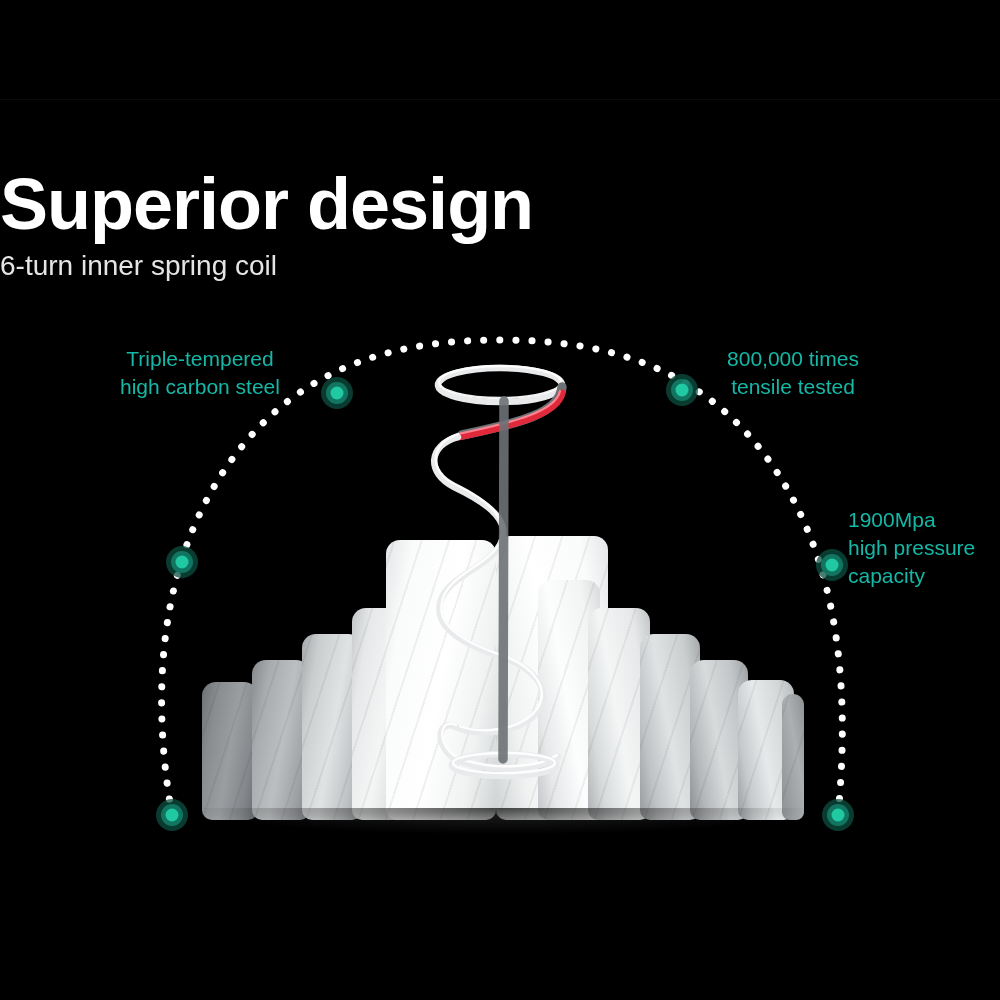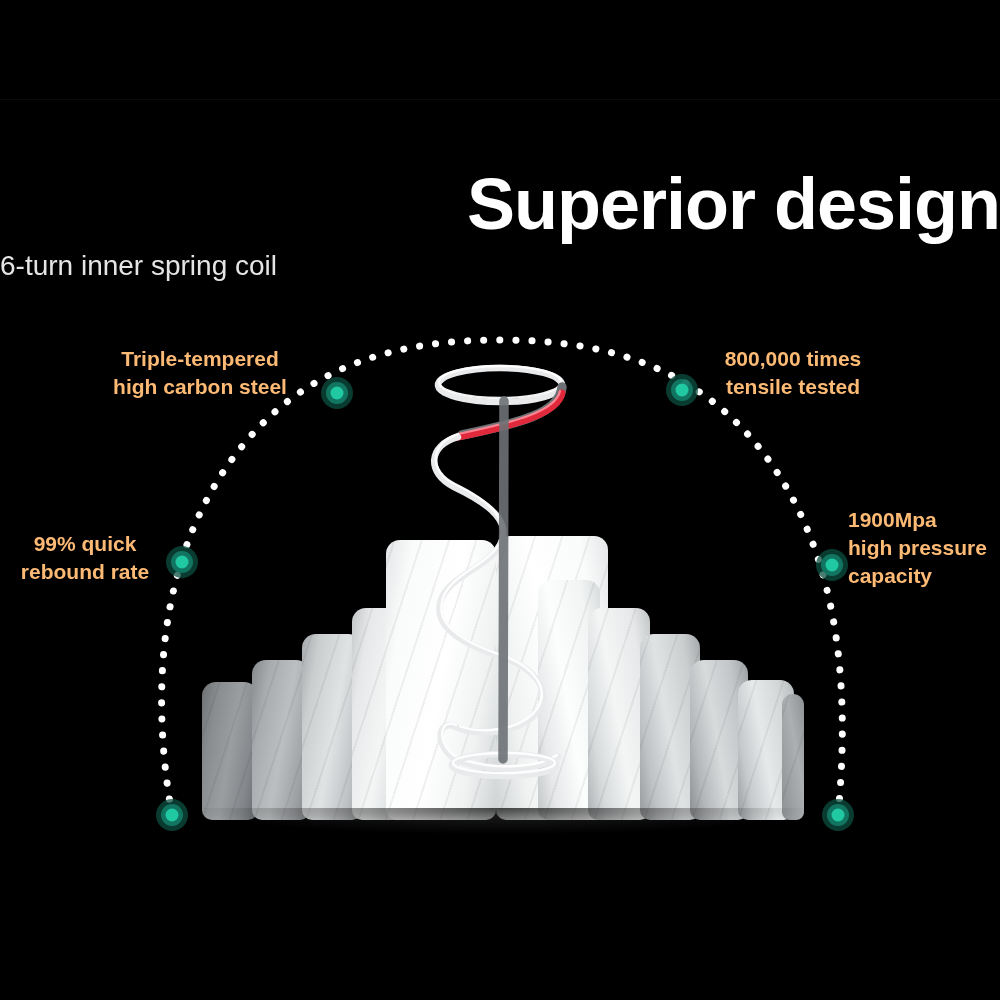--- a/index.html
+++ b/index.html
@@ -10,39 +10,38 @@
   }
   #stage {
     position:relative;
     width:1000px; height:1000px;
     background:#000000;
   }
 
   
   .title {
     position:absolute; left:0; top:168px; width:1000px;
-    text-align:right;
+    text-align:left;
     font-size:72px; font-weight:bold; color:#ffffff;
     letter-spacing:-1px; line-height:1.02;
   }
   .subtitle {
     position:absolute; left:0; top:250px; width:1000px;
     text-align:left;
     font-size:28px; font-weight:400; color:#e5e5e5;
     letter-spacing:0px;
   }
 
   
   .label {
     position:absolute;
-    color:#fdba74;
+    color:#14b8a6;
     font-size:21px;
     line-height:1.33;
     white-space:pre-line;
-    font-weight:bold;
   }
   .label.l-tl { left:95px;  top:345px;  width:210px; text-align:center; }
   .label.l-tr { left:698px; top:345px;  width:190px; text-align:center; }
   .label.l-ml { left:10px;  top:530px;  width:150px; text-align:center; }
   .label.l-mr { left:848px; top:506px;  width:150px; text-align:left; }
   .label.l-bl { left:12px;  top:778px;  width:148px; text-align:center; }
   .label.l-br { left:862px; top:778px;  width:130px; text-align:center; }
 
   
   #arc-svg { position:absolute; left:0; top:0; width:1000px; height:1000px; }
@@ -191,19 +190,17 @@
     </g>
   </svg>
 
   <div class="title">Superior design</div>
   <div class="subtitle">6-turn inner spring coil</div>
 
   <div class="label l-tl">Triple-tempered
 high carbon steel</div>
   <div class="label l-tr">800,000 times
 tensile tested</div>
-  <div class="label l-ml">99% quick
-rebound rate</div>
   <div class="label l-mr">1900Mpa
 high pressure
 capacity</div>
 
 </div>
 
 </body></html>

